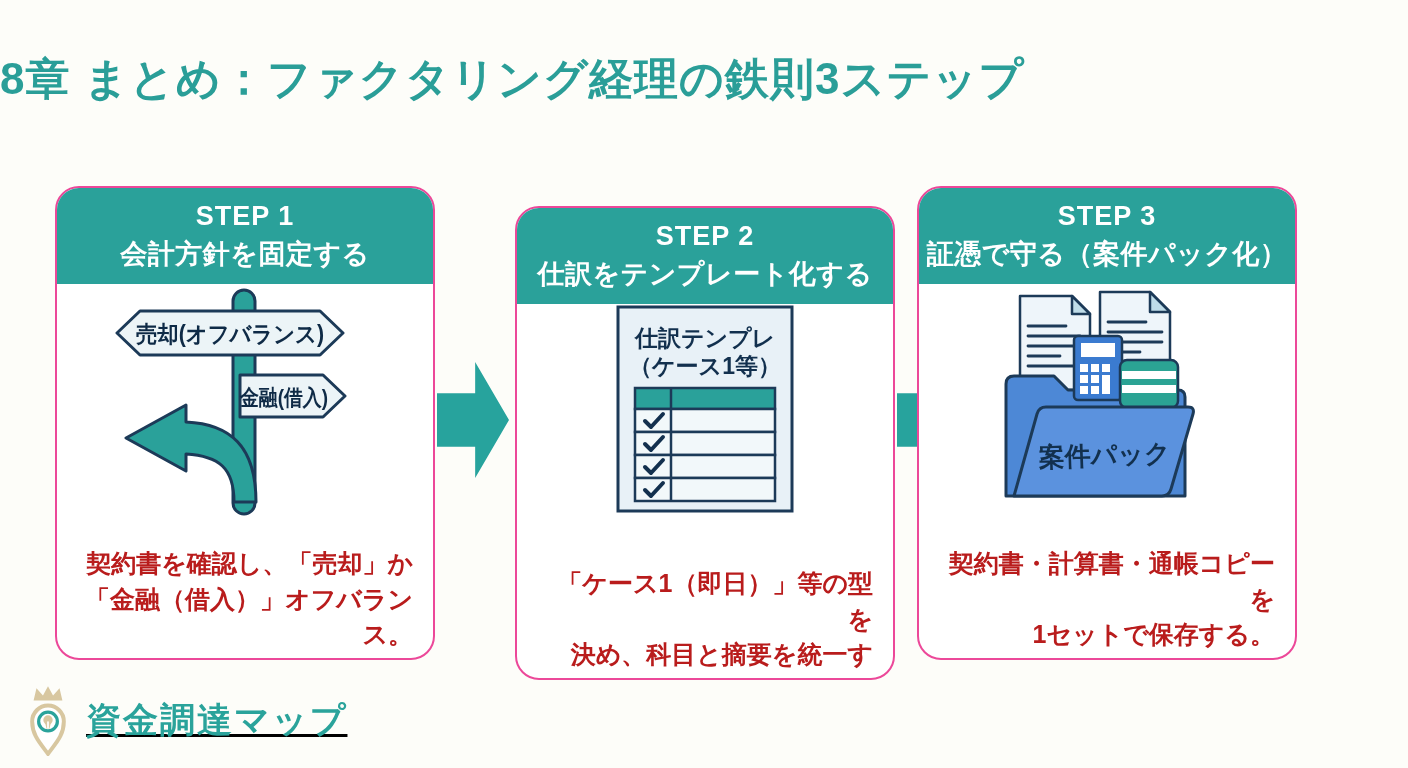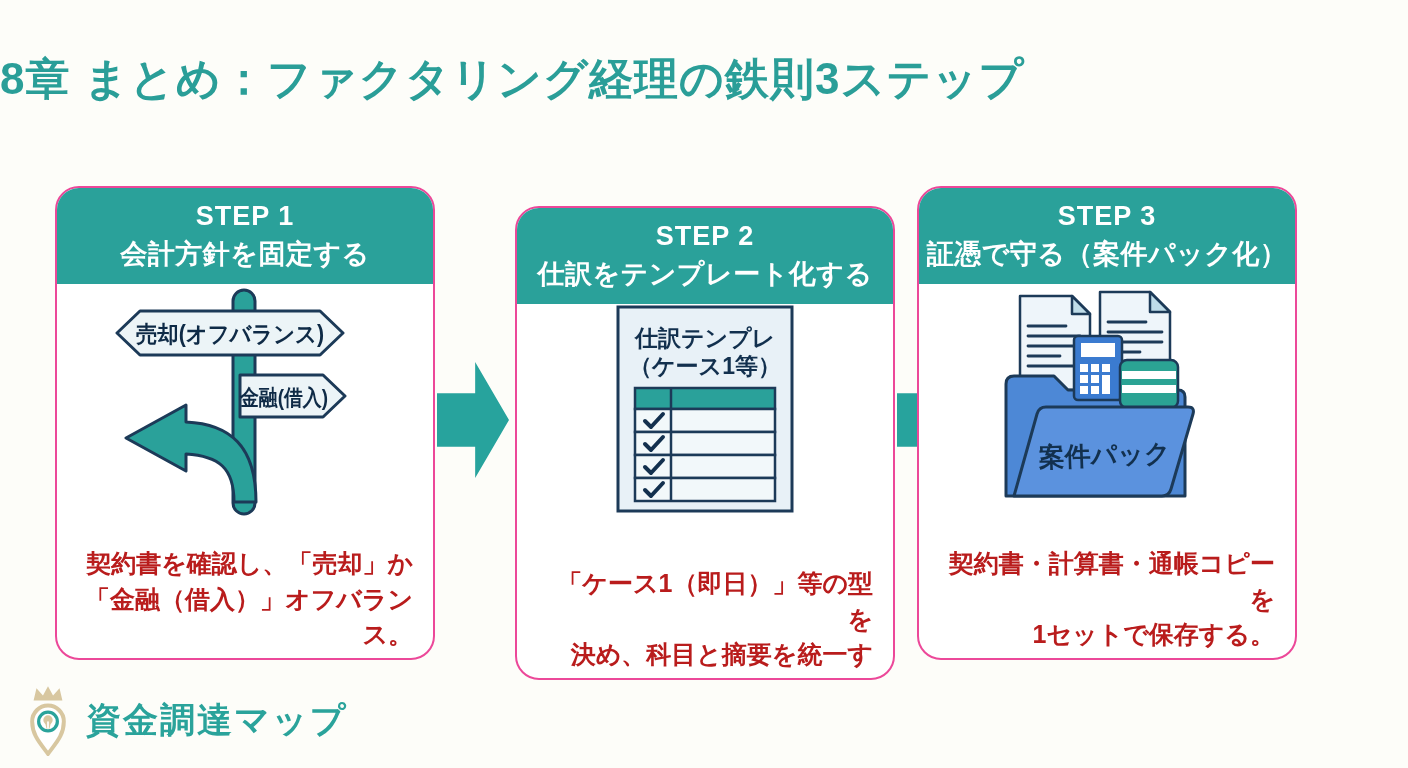--- a/index.html
+++ b/index.html
@@ -50,21 +50,21 @@
   }
   .flow-arrow {
     position:absolute; top:362px; width:72px; height:116px;
     background:#27a39d;
     clip-path:polygon(0 27%, 53% 27%, 53% 0, 100% 50%, 53% 100%, 53% 73%, 0 73%);
   }
   .arrow1 { left:437px; }
   .arrow2 { left:897px; }
   .footer-brand {
     position:absolute; left:27px; top:684px;
-    display:flex; align-items:center; gap:17px;
+    display:flex; align-items:center; gap:17px;text-decoration:underline;
   }
   .brand-text {
     font-size:35px; font-weight:700; letter-spacing:2px;
     color:#2aa39b;
   }
   svg text { font-family:"Liberation Sans","DejaVu Sans",sans-serif; }
 </style>
 </head>
 <body>
 

